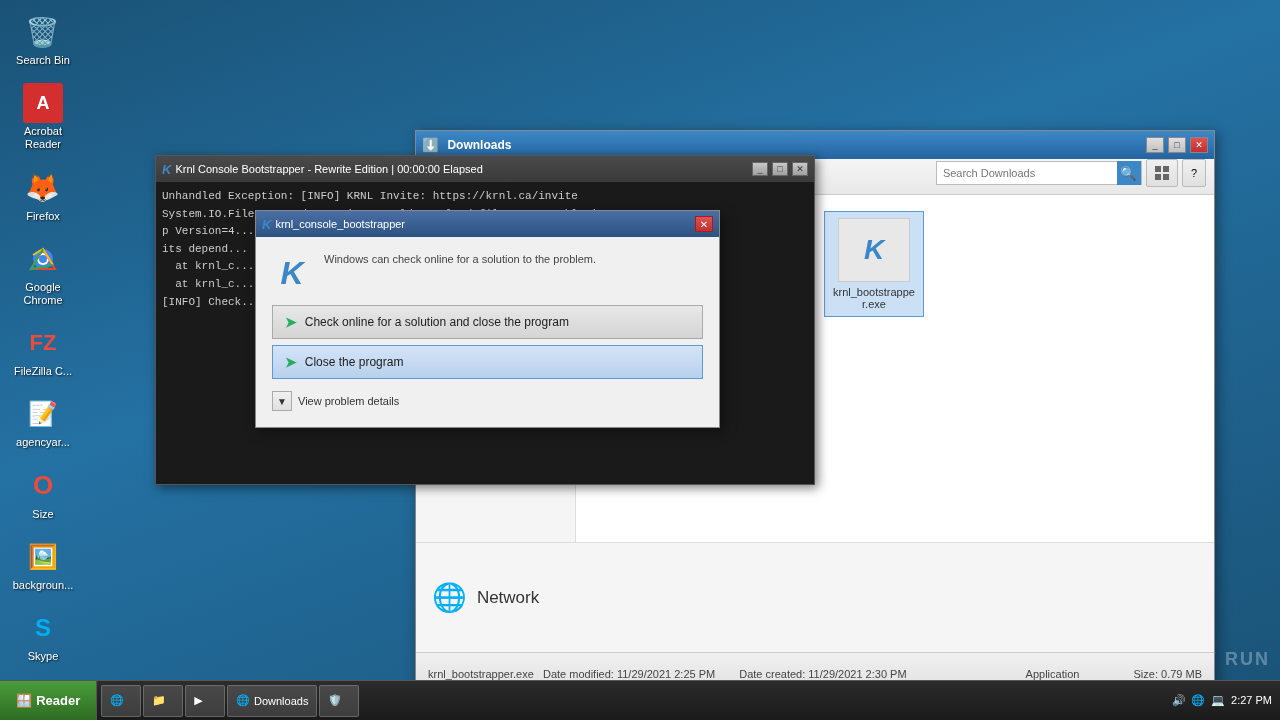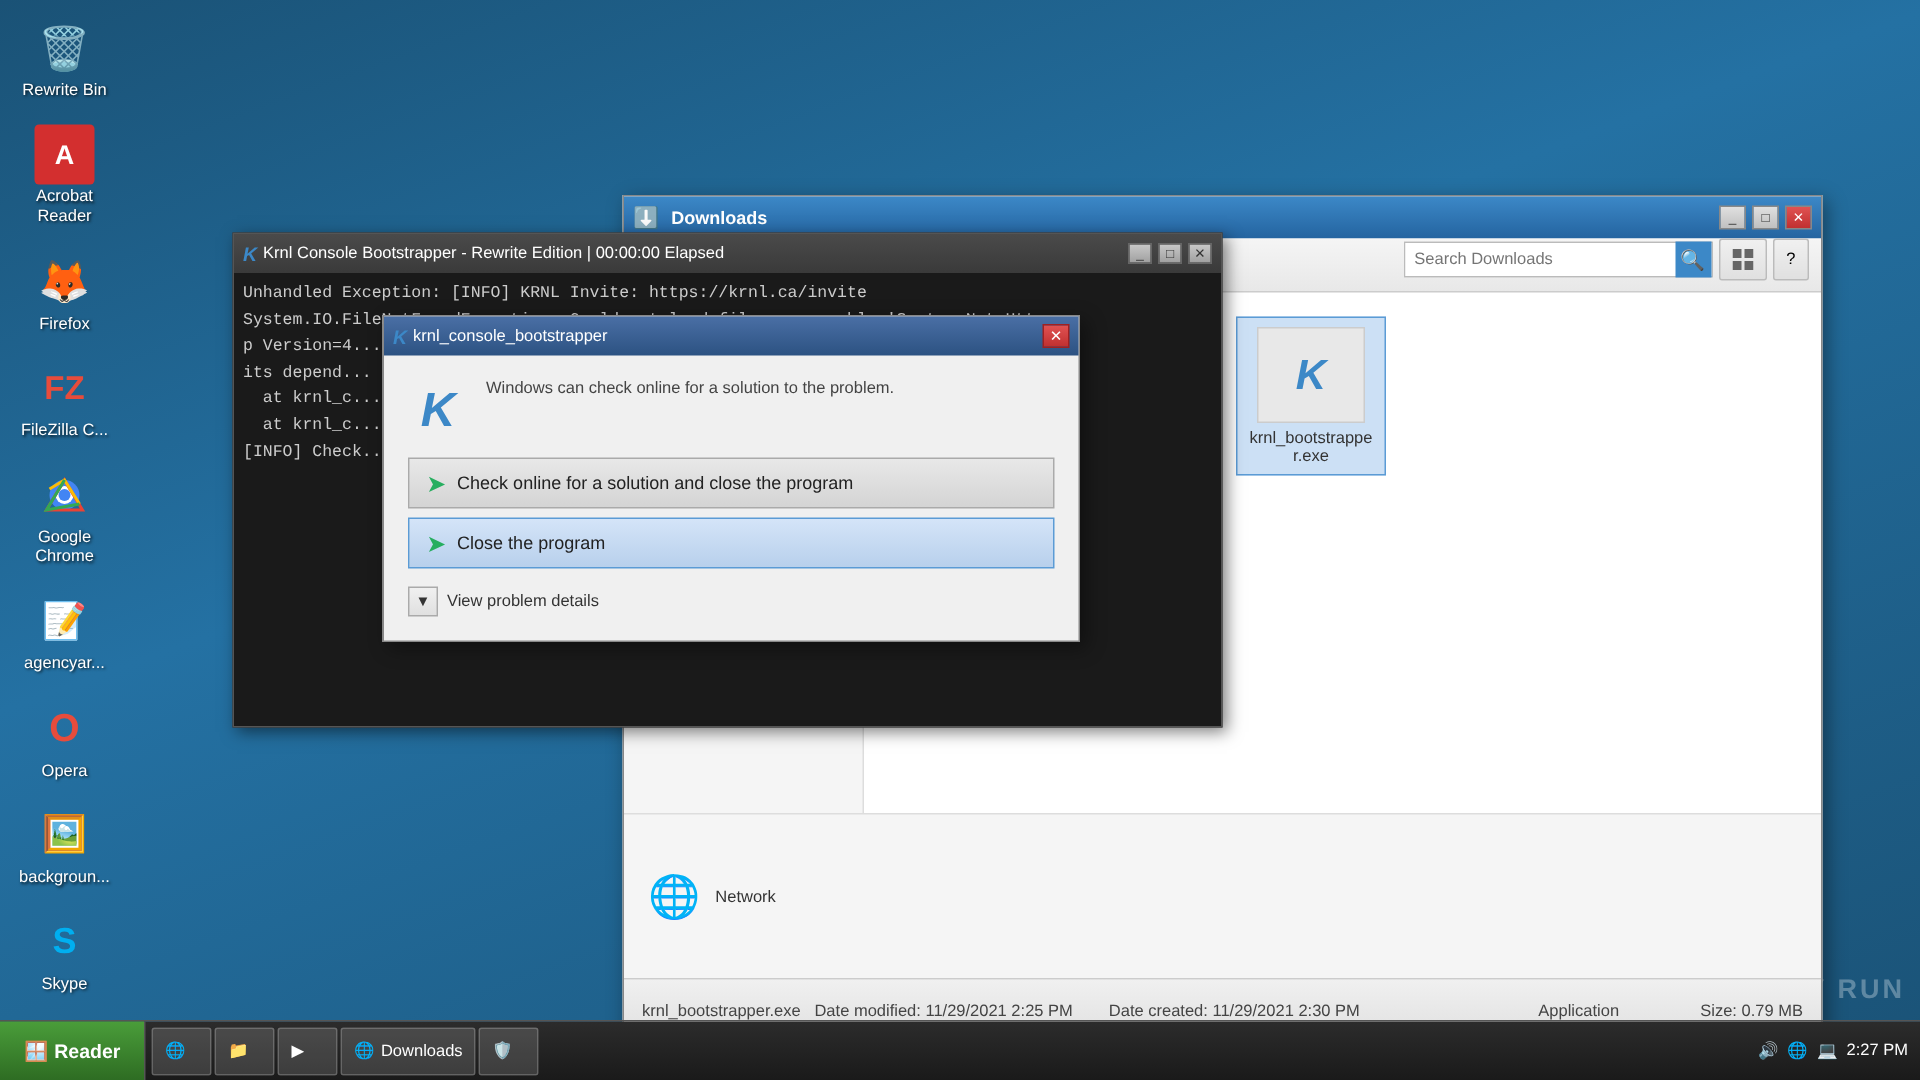--- a/index.html
+++ b/index.html
@@ -421,21 +421,21 @@
       background: linear-gradient(to bottom, #f0f0f0, #e0e0e0);
       border-top: 1px solid #ccc;
       display: flex;
       align-items: center;
       padding: 4px 12px;
       gap: 24px;
       font-size: 11px;
       color: #444;
     }
     .network-label {
-      font-size: 11px;
+      font-size: 17px;
       color: #333;
     }
 
     .watermark {
       position: absolute;
       bottom: 50px;
       right: 10px;
       color: rgba(255,255,255,0.3);
       font-size: 18px;
       font-weight: bold;
@@ -444,56 +444,56 @@
     }
   </style>
 </head>
 <body>
 
 <div class="desktop">
 
   <div class="desktop-icons">
     <div class="desktop-icon">
       <div class="icon-img recycle-icon">🗑️</div>
-      <div class="icon-label">Rewrite Bin</div>
+      <div class="icon-label">Search Bin</div>
     </div>
     <div class="desktop-icon">
       <div class="icon-img acrobat-icon" style="font-size:26px; color:#e74c3c; background:#d32f2f; border-radius:3px; padding:2px;">
         <span style="color:white; font-weight:bold; font-size:18px;">A</span>
       </div>
       <div class="icon-label">Acrobat Reader</div>
     </div>
     <div class="desktop-icon">
       <div class="icon-img" style="font-size:28px;">🦊</div>
       <div class="icon-label">Firefox</div>
-    </div>
-    <div class="desktop-icon">
-      <div class="icon-img" style="font-size:22px; color:#e74c3c; font-weight:bold;">FZ</div>
-      <div class="icon-label">FileZilla C...</div>
     </div>
     <div class="desktop-icon">
       <div class="icon-img">
         <svg width="36" height="36" viewBox="0 0 36 36">
           <circle cx="18" cy="18" r="10" fill="#4285f4"></circle>
           <circle cx="18" cy="18" r="6" fill="white"></circle>
           <circle cx="18" cy="18" r="4" fill="#4285f4"></circle>
           <path d="M18 8 L30 28 L6 28 Z" fill="none" stroke="#ea4335" stroke-width="2"></path>
           <path d="M8 14 L18 8 L28 24" fill="none" stroke="#fbbc05" stroke-width="2"></path>
           <path d="M28 24 L6 28 L18 8" fill="none" stroke="#34a853" stroke-width="2"></path>
         </svg>
       </div>
       <div class="icon-label">Google Chrome</div>
     </div>
     <div class="desktop-icon">
+      <div class="icon-img" style="font-size:22px; color:#e74c3c; font-weight:bold;">FZ</div>
+      <div class="icon-label">FileZilla C...</div>
+    </div>
+    <div class="desktop-icon">
       <div class="icon-img" style="font-size:24px;">📝</div>
       <div class="icon-label">agencyar...</div>
     </div>
     <div class="desktop-icon">
       <div class="icon-img" style="font-size:26px; color: #e74c3c; font-weight:bold;">O</div>
-      <div class="icon-label">Opera</div>
+      <div class="icon-label">Size</div>
     </div>
     <div class="desktop-icon">
       <div class="icon-img" style="font-size:24px;">🖼️</div>
       <div class="icon-label">backgroun...</div>
     </div>
     <div class="desktop-icon">
       <div class="icon-img" style="font-size:24px; color:#00aff0; font-weight:bold;">S</div>
       <div class="icon-label">Skype</div>
     </div>
     <div class="desktop-icon">

